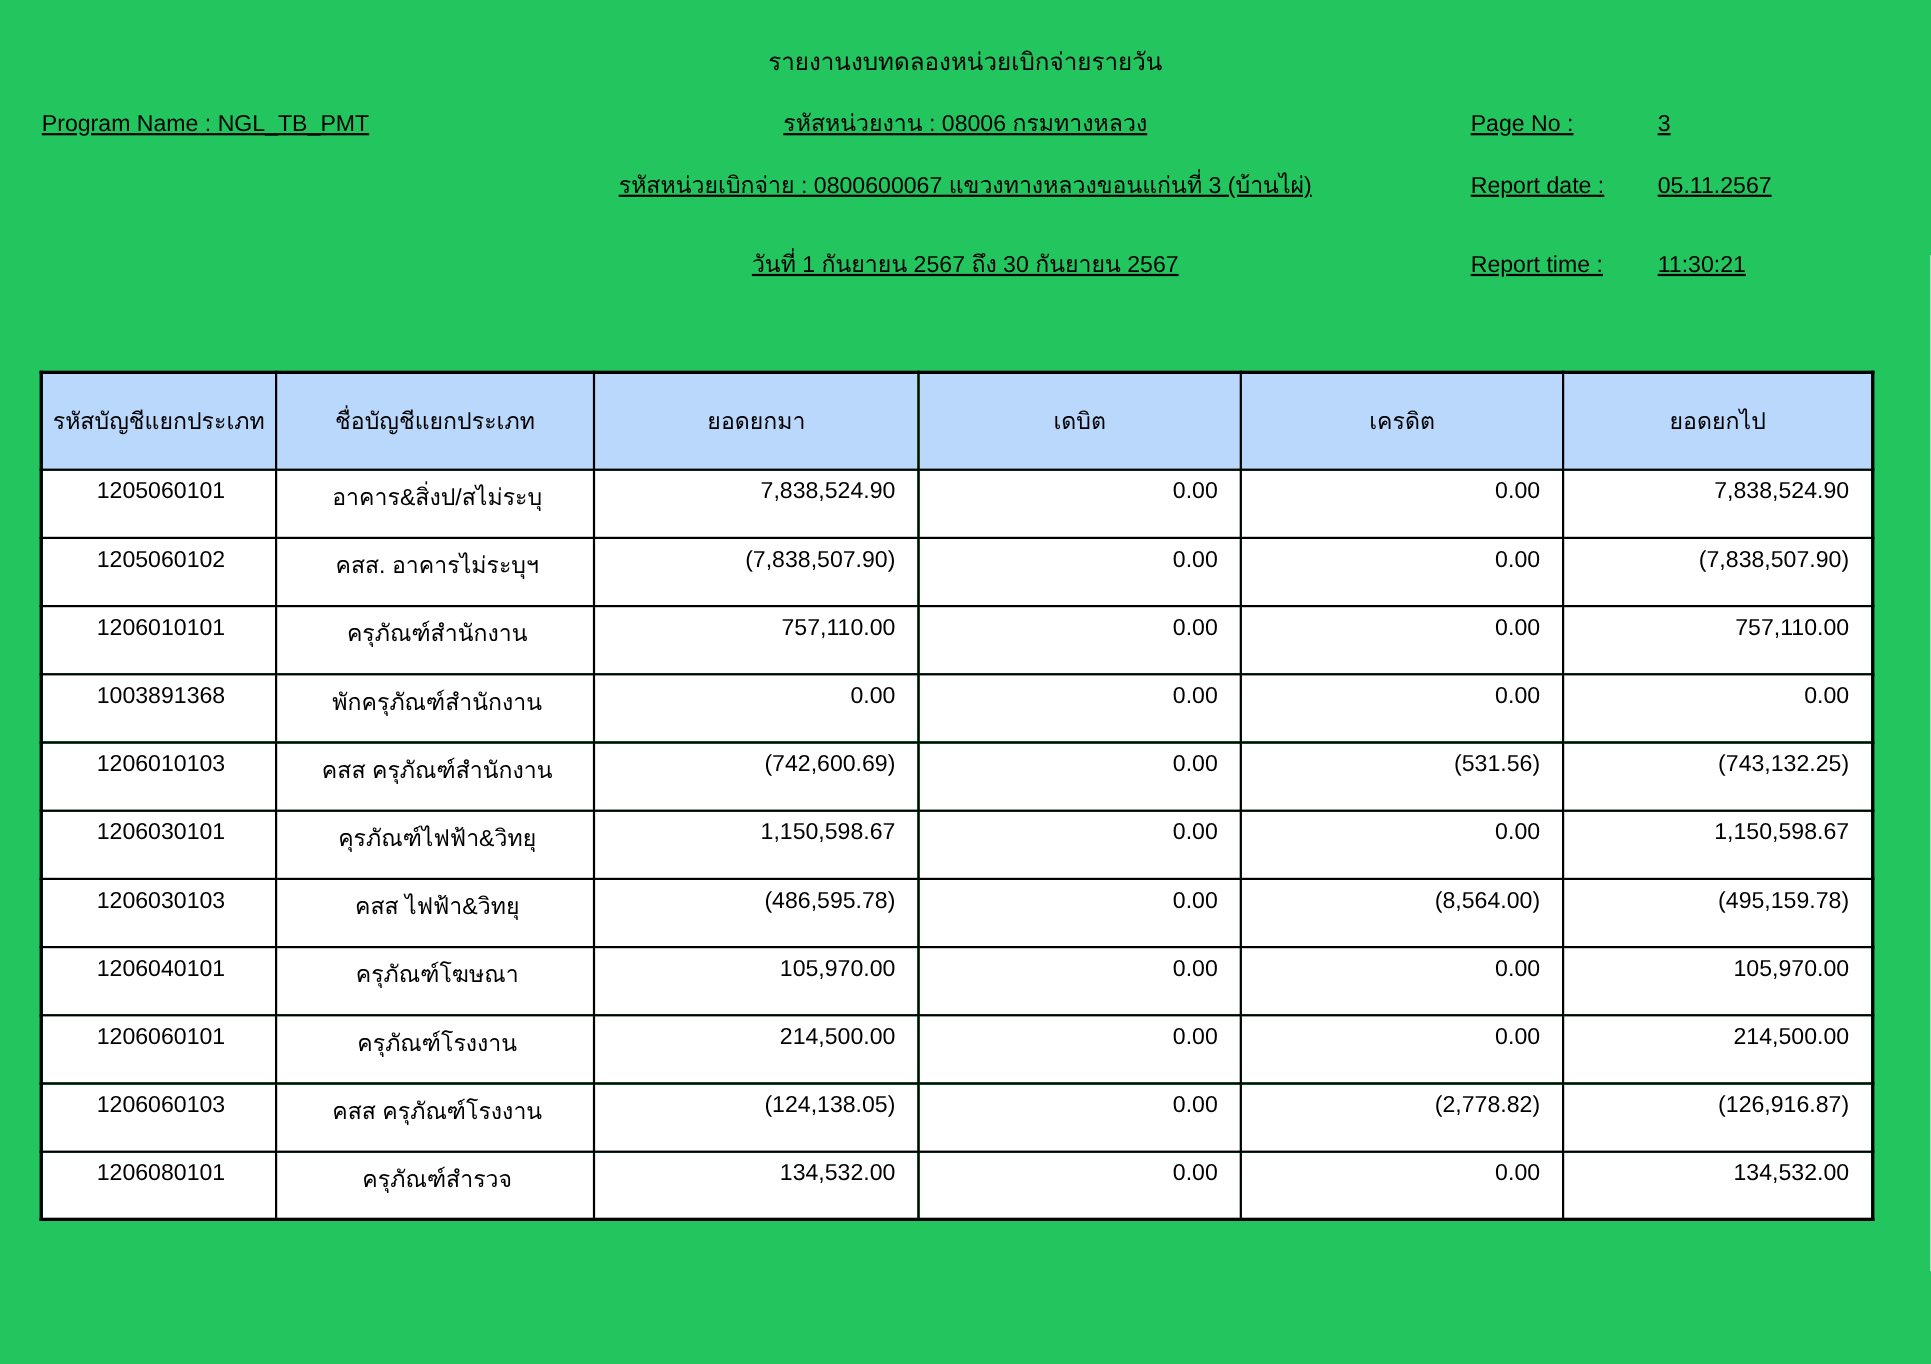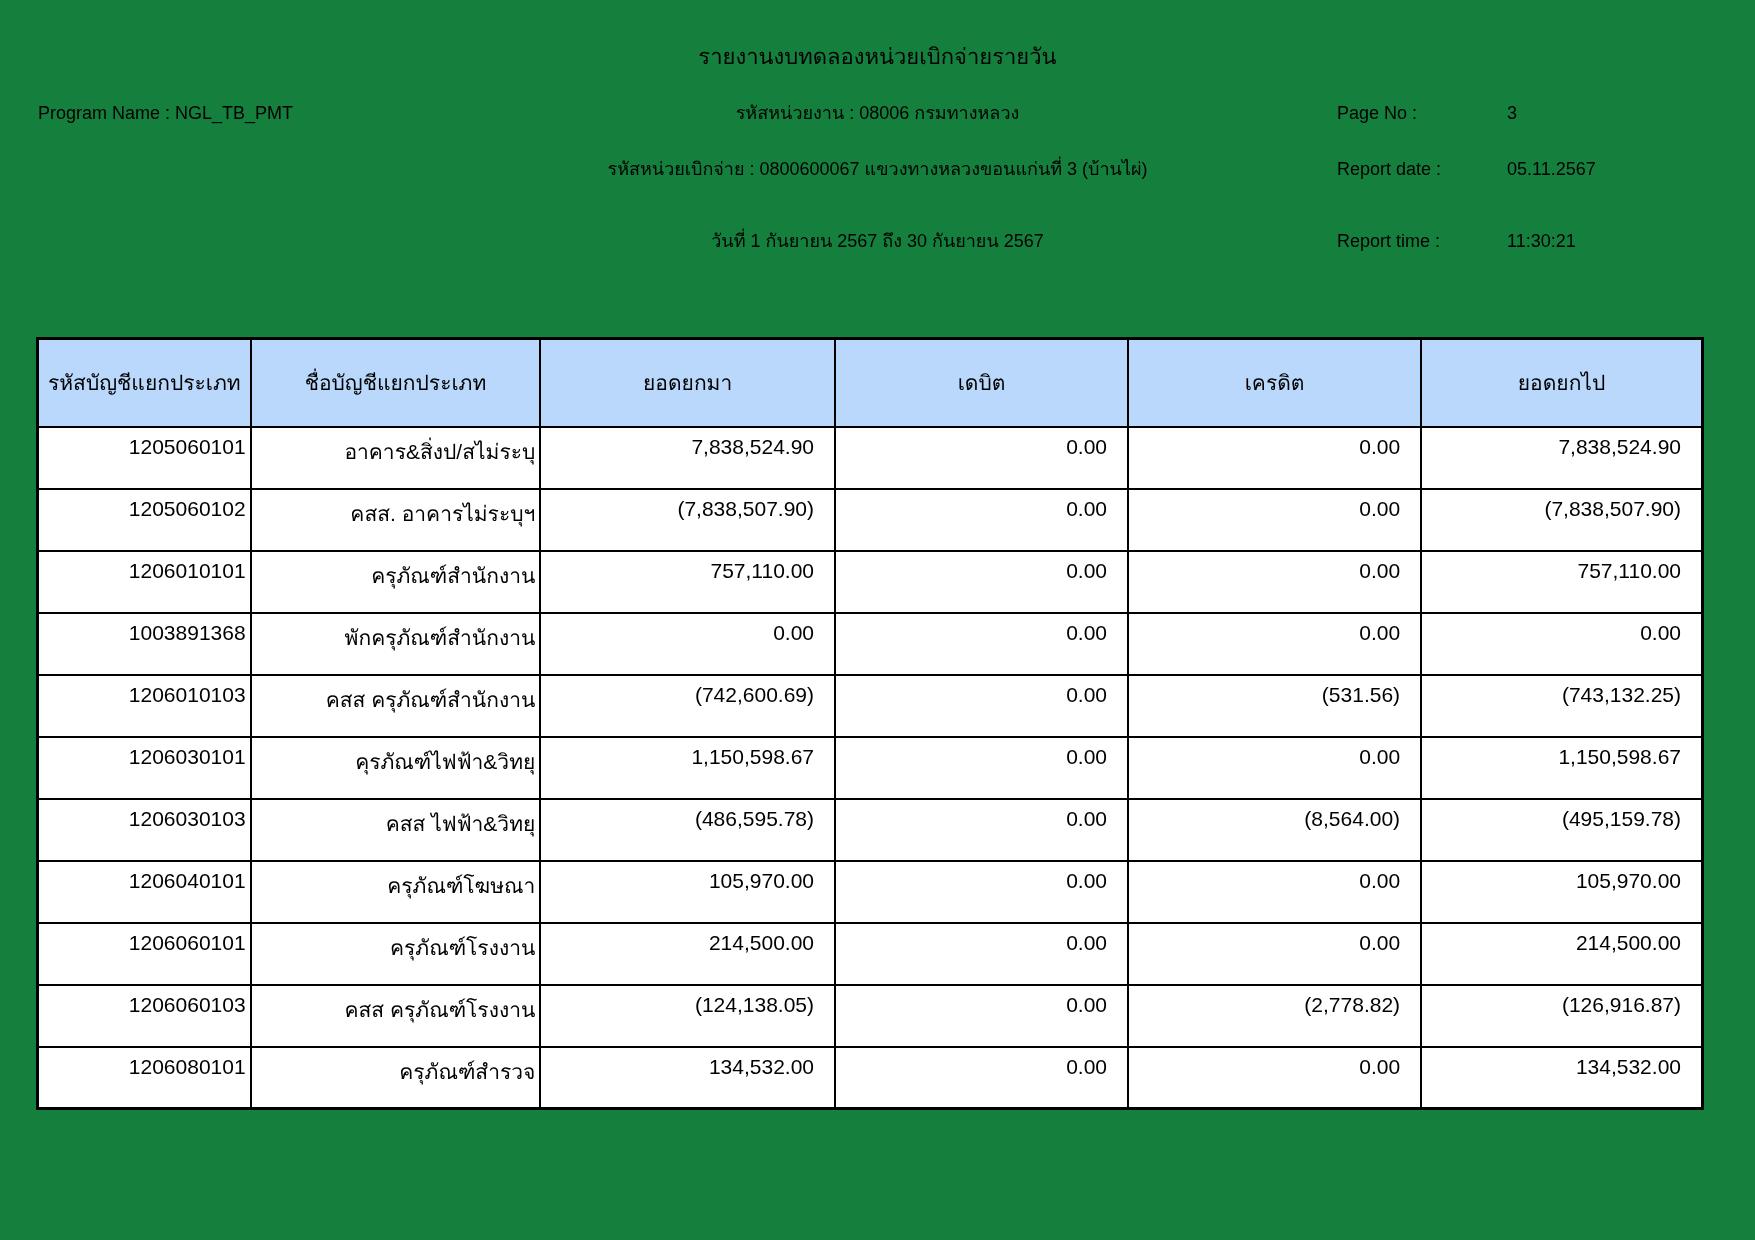--- a/index.html
+++ b/index.html
@@ -5,33 +5,33 @@
   * { margin: 0; padding: 0; box-sizing: border-box; }
   html, body { background: #ffffff; }
   body {
     font-family: "Liberation Sans", "DejaVu Sans", sans-serif;
     color: #000000;
   }
   .page {
     position: relative;
     width: 1755px;
     height: 1240px;
-    background: #15803d;
+    background: #22c55e;
     overflow: hidden;
   }
   .report-title {
     position: absolute;
     top: 42px;
     left: 0;
     width: 100%;
     text-align: center;
     font-size: 22px;
     line-height: 30px;
   }
-  .hline { position: absolute; height: 30px; font-size: 18px; line-height: 30px; white-space: nowrap; }
+  .hline { position: absolute; height: 30px; font-size: 21px; line-height: 30px; white-space: nowrap; text-decoration: underline; }
   .hline.l1 { top: 98px; }
   .hline.l2 { top: 154px; }
   .hline.l3 { top: 226px; }
   .hleft  { left: 38px; }
   .hcenter { left: 0; width: 100%; text-align: center; }
   .hlabel { left: 1337px; }
   .hvalue { left: 1507px; }
 
   table.report {
     position: absolute;
@@ -54,21 +54,21 @@
     font-weight: normal;
     text-align: center;
     vertical-align: middle;
   }
   table.report tbody td {
     height: 62px;
     vertical-align: top;
     padding-top: 7px;
     background: #ffffff;
   }
-  table.report tbody td.c-left  { text-align: right;  padding-left: 8px;  padding-right: 4px; }
+  table.report tbody td.c-left  { text-align: center;  padding-left: 8px;  padding-right: 4px; }
   table.report tbody td.c-right { text-align: right; padding-right: 20px; padding-left: 4px; }
 </style>
 </head>
 <body>
 
 <div class="page">
 
   <div class="report-title">รายงานงบทดลองหน่วยเบิกจ่ายรายวัน</div>
 
   <div class="hline l1 hleft">Program Name : NGL_TB_PMT</div>

